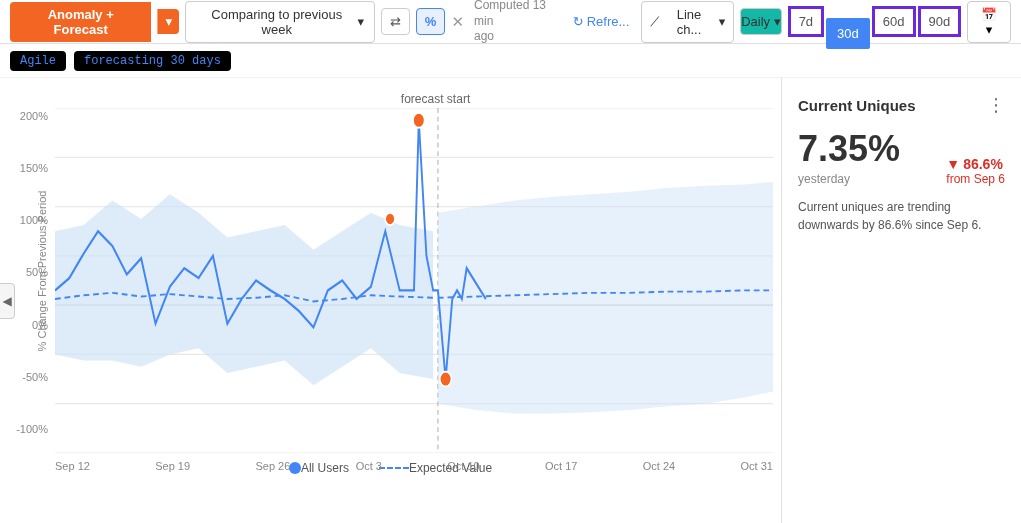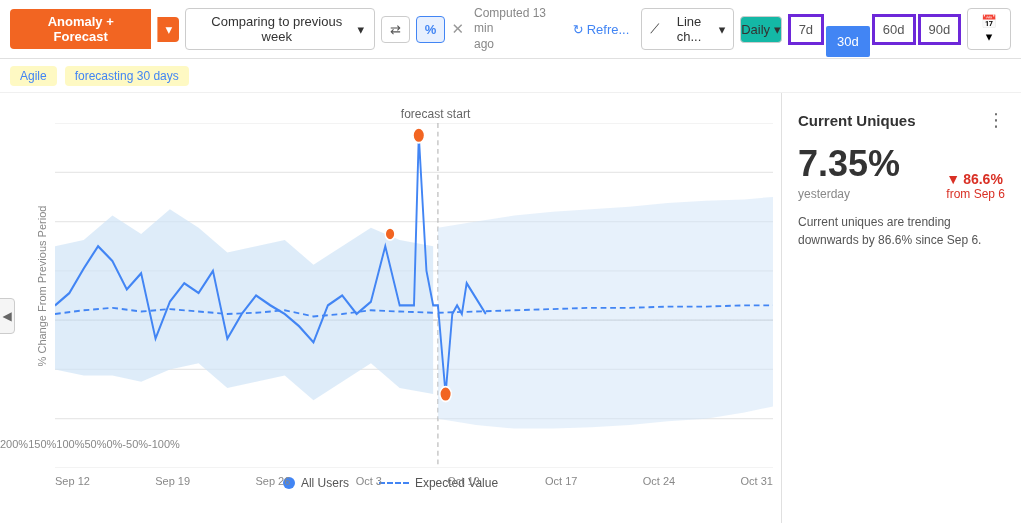--- a/index.html
+++ b/index.html
@@ -1,49 +1,49 @@
 <!DOCTYPE html>
 <html><head>
   <meta charset="utf-8">
   <style>
     * { box-sizing: border-box; margin: 0; padding: 0; }
     body { font-family: -apple-system, BlinkMacSystemFont, 'Segoe UI', sans-serif; font-size: 13px; background: #fff; color: #333; width: 1021px; height: 523px; overflow: hidden; }
 
     
-    .toolbar { display: flex; align-items: center; padding: 6px 10px; border-bottom: 1px solid #e0e0e0; gap: 6px; height: 59px; }
+    .toolbar { display: flex; align-items: center; padding: 6px 10px; border-bottom: 1px solid #e0e0e0; gap: 6px; height: 44px; }
     .btn-anomaly { background: #f26522; color: #fff; border: none; border-radius: 4px 0 0 4px; padding: 5px 10px; font-size: 13px; font-weight: 600; cursor: pointer; }
     .btn-dropdown { background: #f26522; color: #fff; border: none; border-left: 1px solid rgba(255,255,255,0.4); border-radius: 0 4px 4px 0; padding: 5px 7px; cursor: pointer; }
     .btn-compare { background: #fff; border: 1px solid #ccc; border-radius: 4px; padding: 5px 10px; cursor: pointer; font-size: 13px; color: #333; display: flex; align-items: center; }
     .btn-icon { background: #fff; border: 1px solid #ccc; border-radius: 4px; padding: 5px 8px; cursor: pointer; font-size: 13px; color: #555; }
     .btn-percent { background: #e8f0fe; border: 1px solid #4285f4; border-radius: 4px; padding: 5px 8px; cursor: pointer; font-size: 13px; color: #4285f4; font-weight: 600; }
     .btn-close { background: none; border: none; cursor: pointer; color: #999; font-size: 15px; }
     .computed-text { color: #888; font-size: 12px; line-height: 1.3; }
     .btn-refresh { color: #4285f4; border: none; background: none; cursor: pointer; font-size: 13px; display: flex; align-items: center; gap: 3px; }
     .btn-linechart { background: #fff; border: 1px solid #ccc; border-radius: 4px; padding: 5px 8px; cursor: pointer; font-size: 13px; color: #333; display: flex; align-items: center; gap: 4px; }
     .btn-daily { background: #14b8a6; border: 1px solid #ccc; border-radius: 4px; padding: 5px 0; cursor: pointer; font-size: 13px; color: #333; display: flex; align-items: center; gap: 4px; }
     .time-btns { display: flex; align-items: center; gap: 2px; }
     .btn-time { background: #fff; border: 3px solid #6d28d9; padding: 5px 8px; cursor: pointer; font-size: 13px; color: #555; }
     .btn-time.active { background: #4285f4; color: #fff; border-color: #4285f4; border-radius: 2px; margin-top: 24px; }
     .btn-cal { background: #fff; border: 1px solid #ccc; border-radius: 4px; padding: 5px 8px; cursor: pointer; font-size: 13px; }
     .spacer { flex: 1; }
 
     
     .tags-row { display: flex; align-items: center; padding: 5px 10px; gap: 8px; border-bottom: 1px solid #f0f0f0; height: 34px; }
-    .tag { background: #fef9c3; color: #4285f4; border-radius: 4px; padding: 3px 10px; font-size: 12px; cursor: pointer; }
+    .tag { background: #000000; color: #4285f4; border-radius: 4px; padding: 3px 10px; font-size: 12px; cursor: pointer; font-family: Liberation Mono, monospace; }
 
     
     .main { display: flex; height: calc(523px - 44px - 34px); }
 
     
     .chart-area { flex: 1; position: relative; padding: 10px 0 0 0; }
     .collapse-btn { position: absolute; left: -1px; top: 50%; transform: translateY(-50%); background: #f5f5f5; border: 1px solid #ccc; border-radius: 0 4px 4px 0; width: 16px; height: 36px; cursor: pointer; display: flex; align-items: center; justify-content: center; color: #666; font-size: 12px; z-index: 10; }
 
     
     .legend { display: flex; align-items: center; justify-content: center; gap: 30px; padding: 8px; font-size: 12px; color: #555; }
-    .legend-item { display: flex; align-items: center; gap: 6px; }
+    .legend-item { display: flex; align-items: center; }
     .legend-dot { width: 12px; height: 12px; border-radius: 50%; background: #4285f4; }
     .legend-dash { width: 30px; height: 2px; border-top: 2px dashed #4285f4; }
 
     
     .right-panel { width: 240px; border-left: 1px solid #e0e0e0; padding: 16px; display: flex; flex-direction: column; }
     .panel-header { display: flex; align-items: center; justify-content: space-between; margin-bottom: 12px; }
     .panel-title { font-weight: 600; font-size: 15px; color: #333; }
     .panel-menu { color: #666; cursor: pointer; font-size: 18px; }
     .metric-value { font-size: 36px; font-weight: 700; color: #333; }
     .metric-sub { font-size: 12px; color: #888; margin-top: 2px; }
@@ -125,21 +125,21 @@
       <span>◀</span>
     </div>
 
     <div style="position:relative; width:100%; height: calc(100% - 70px); padding-left: 55px; padding-right: 8px; padding-top: 20px;">
       
       <div style="position:absolute; left: 55px; top: 4px; width:calc(100% - 63px); pointer-events:none;">
         <span style="position:absolute; left: 53%; font-size:12px; color:#666; transform:translateX(-50%);">forecast start</span>
       </div>
 
       
-      <div style="position:absolute; left:0; top:20px; bottom:0; width:52px; display:flex; flex-direction:row; justify-content:space-between; align-items:flex-end; padding: 2px 4px 18px 0; font-size:11px; color:#888;">
+      <div style="position:absolute; left:0; top:20px; bottom:0; width:52px; display:flex; flex-direction:column; justify-content:space-between; align-items:flex-end; padding: 2px 4px 18px 0; font-size:11px; color:#888;">
         <span>200%</span>
         <span>150%</span>
         <span>100%</span>
         <span>50%</span>
         <span>0%</span>
         <span>-50%</span>
         <span>-100%</span>
       </div>
 
       

